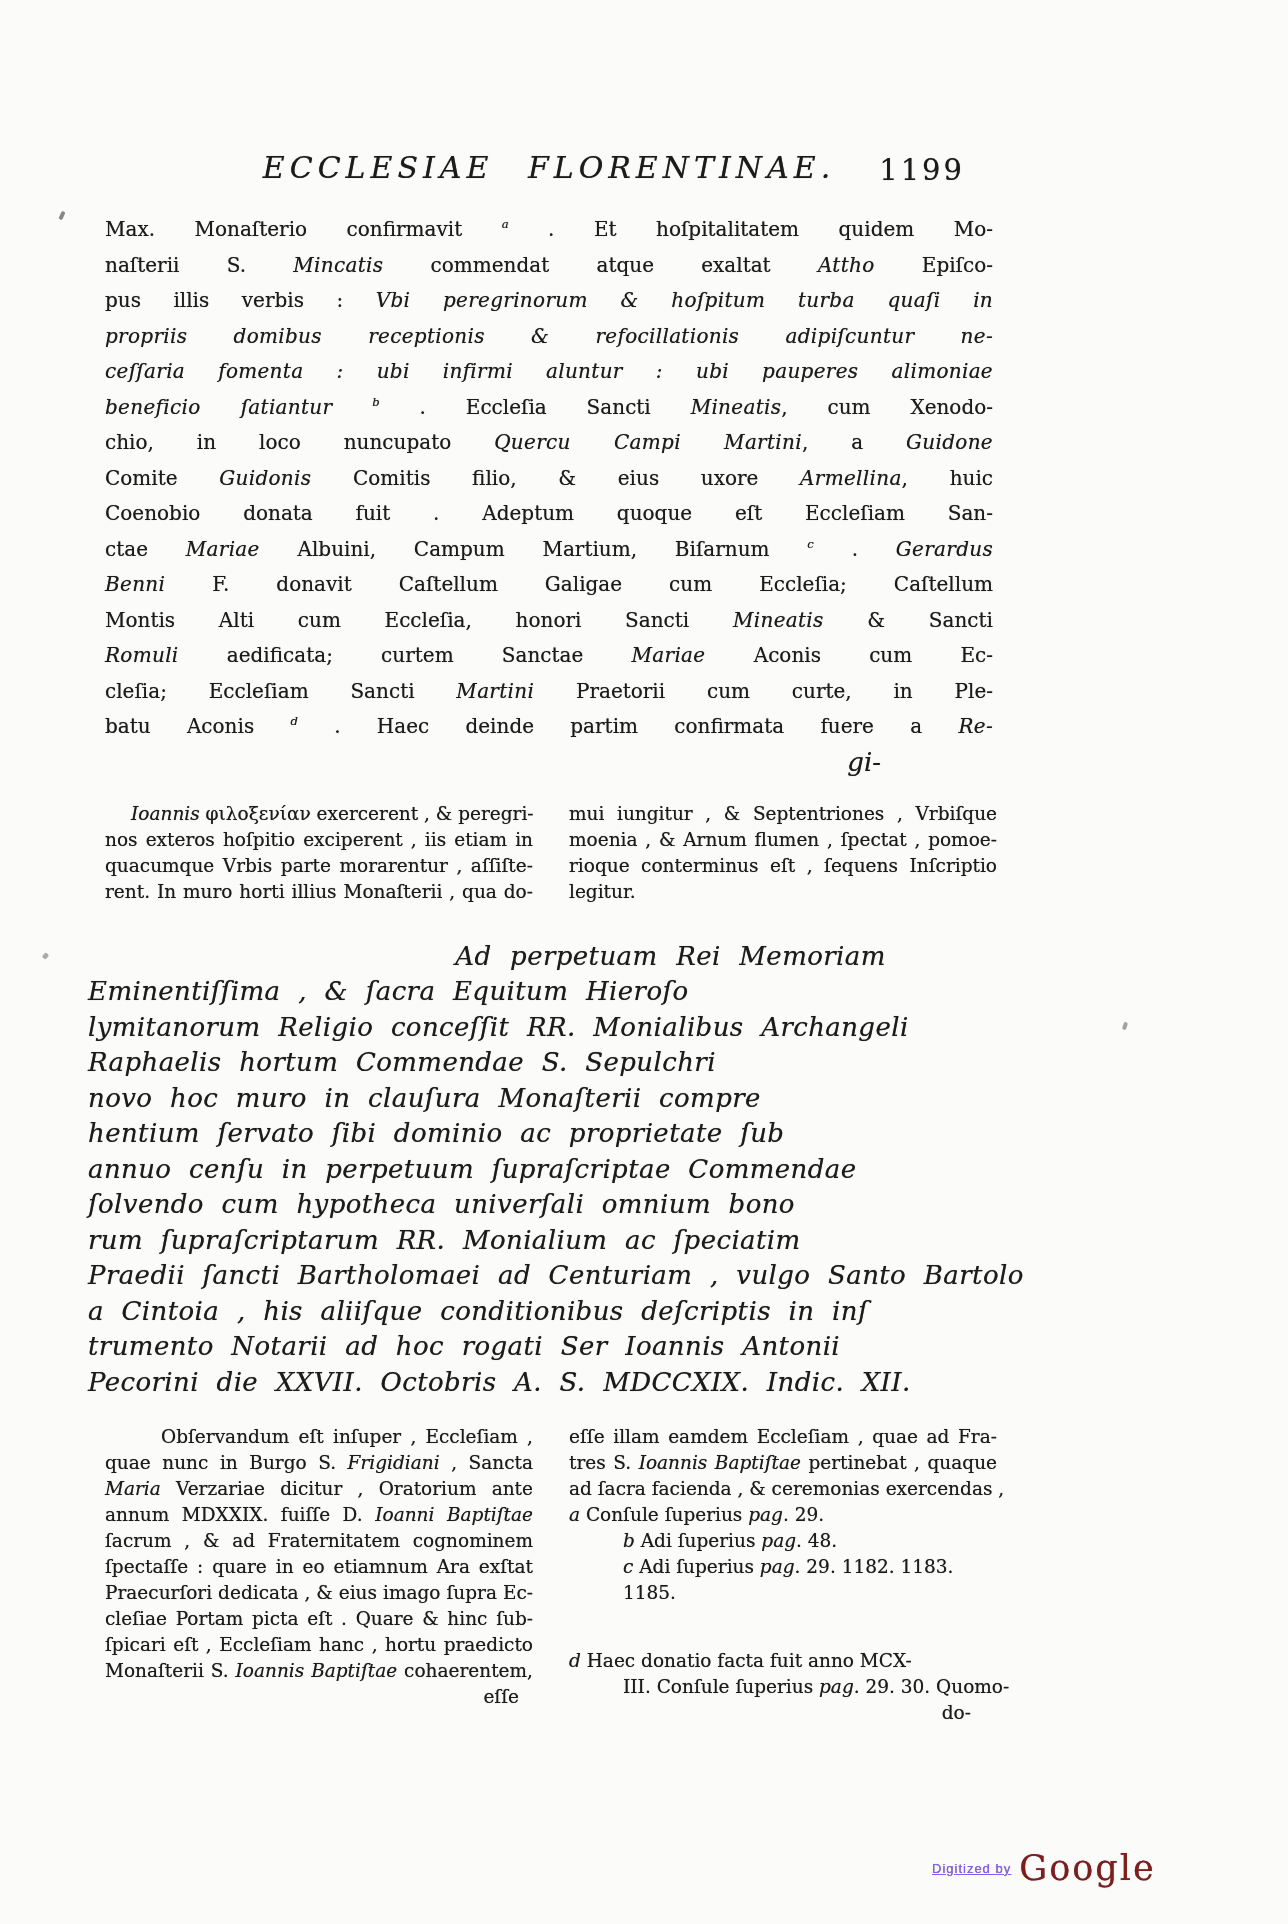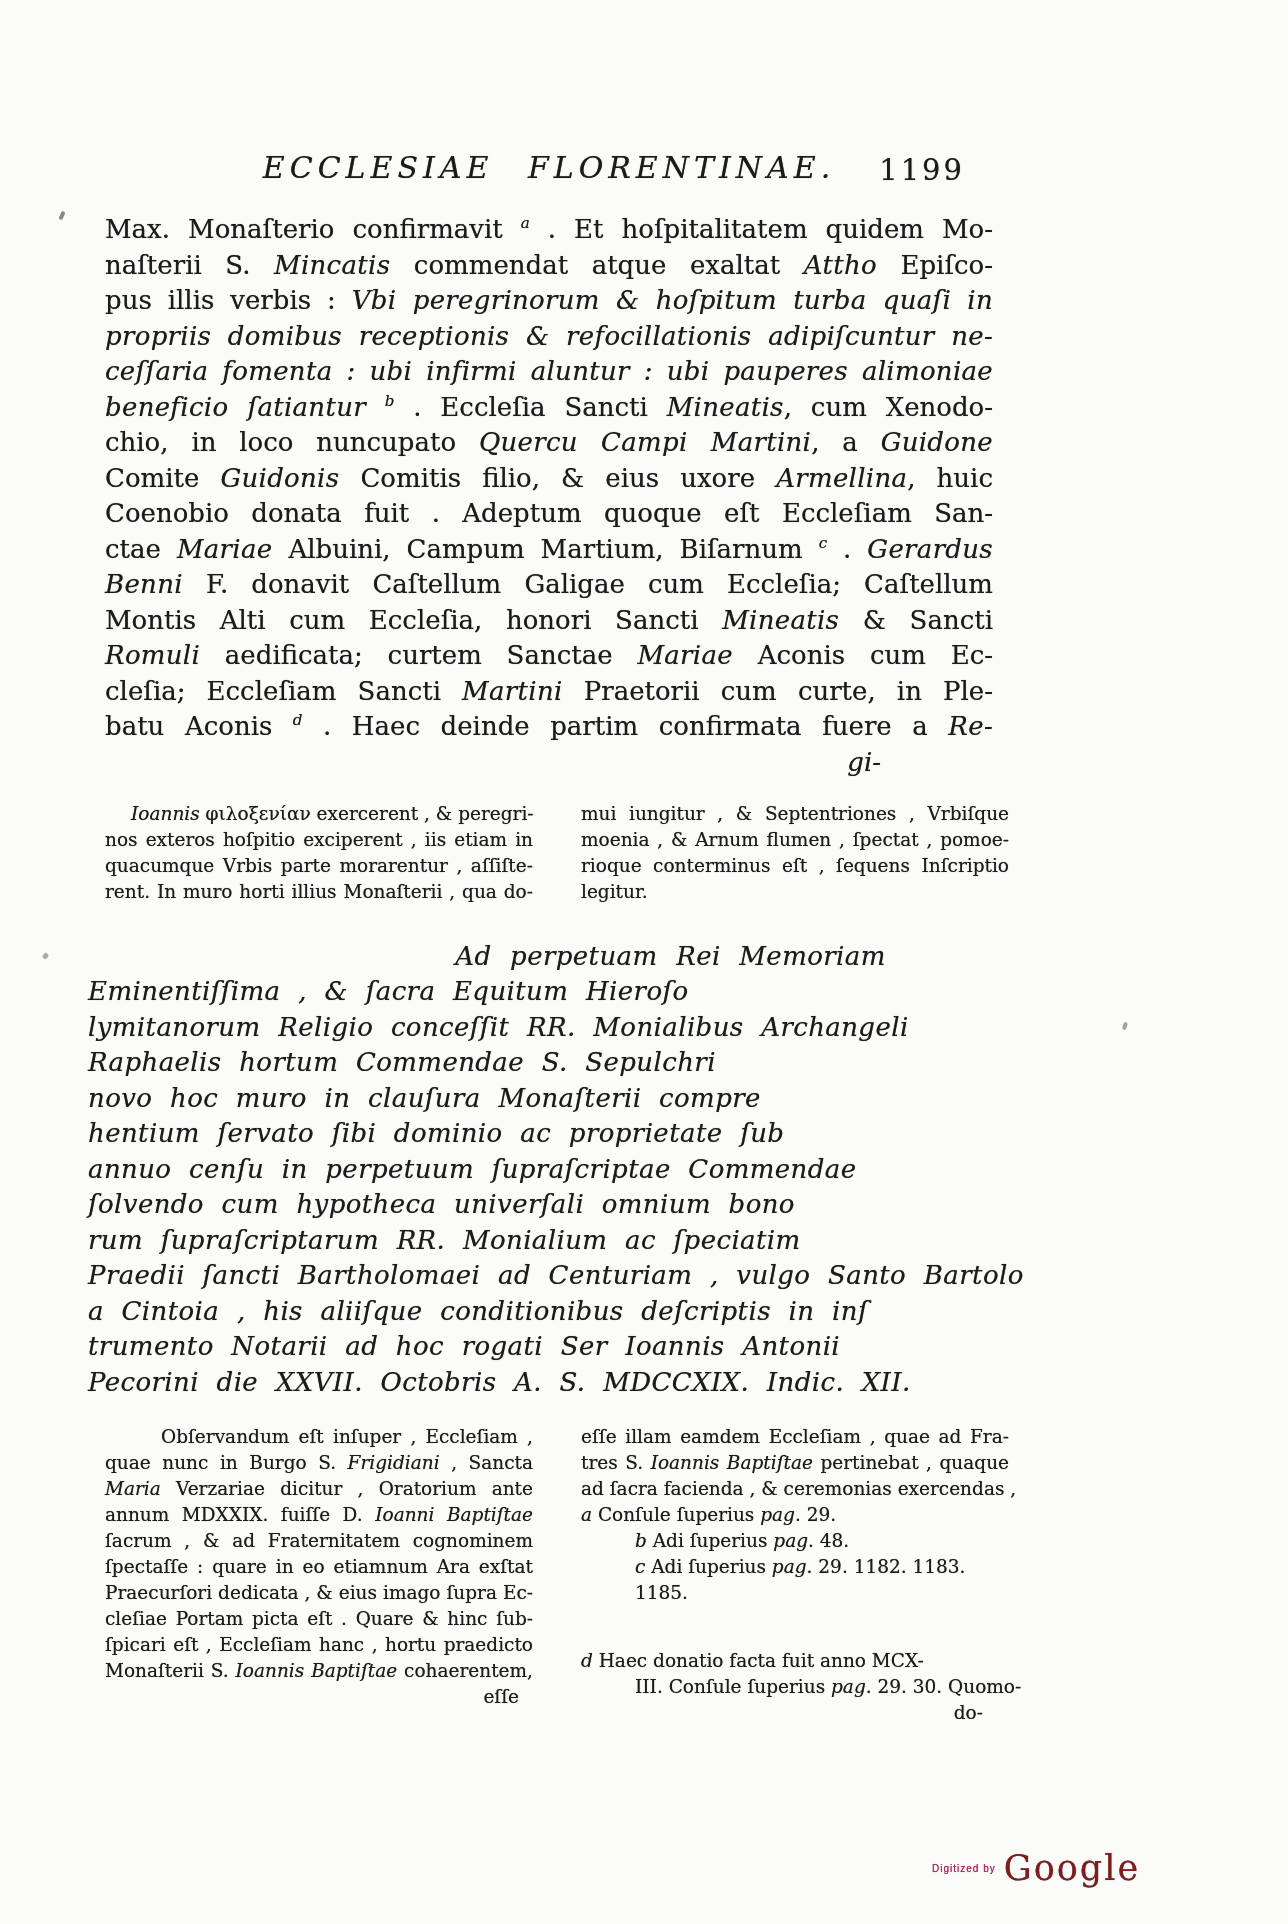--- a/index.html
+++ b/index.html
@@ -16,33 +16,33 @@
   .header{position:absolute;left:105px;top:150px;width:888px;height:44px;}
   .running-title{
     text-align:center;font-style:italic;font-size:30px;
     letter-spacing:5px;word-spacing:20px;white-space:nowrap;
   }
   .page-number{position:absolute;right:28px;top:3px;font-size:29px;letter-spacing:3px;}
 
   
   .main-text{position:absolute;left:105px;top:212px;width:888px;}
   .t-line{
-    font-size:26px;line-height:35.5px;white-space:nowrap;
+    font-size:20px;line-height:35.5px;white-space:nowrap;
     text-align:justify;text-align-last:justify;text-justify:inter-word;
   }
   .t-line i{letter-spacing:.3px;}
   .t-line sup{font-size:58%;font-style:italic;line-height:0;}
   .catchword-main{
     position:absolute;left:103px;top:747px;width:888px;
     font-size:26px;font-style:italic;text-align:right;padding-right:110px;
     box-sizing:border-box;
   }
 
   
-  .fn{position:absolute;left:105px;width:900px;display:flex;gap:48px;}
+  .fn{position:absolute;left:105px;width:900px;display:flex;gap:36px;}
   .fn-top{top:801px;}
   .fn-bottom{top:1424px;}
   .fn-col{width:428px;flex:0 0 428px;}
   .fn-line{
     font-size:18.5px;line-height:26px;white-space:nowrap;
     text-align:justify;text-align-last:justify;text-justify:inter-word;
   }
   .fn-top-left .fn-line:first-child{text-indent:26px;}
   .fn-top-right .fn-line:last-child{text-align-last:left;}
   .fn-bot-left .fn-line:first-child{text-indent:56px;}
@@ -67,21 +67,21 @@
     white-space:nowrap;
   }
 
   
   .watermark{
     position:absolute;left:932px;top:1848px;display:flex;align-items:center;gap:8px;
     user-select:none;
   }
   .wm-prefix{
     font-family:"Liberation Sans","DejaVu Sans",sans-serif;
-    font-size:10px;color:#be185d;letter-spacing:1px;
+    font-size:13px;color:#8b5cf6;letter-spacing:1px;text-decoration:underline;
   }
   .wm-brand{
     font-family:"DejaVu Serif","Liberation Serif",serif;
     font-size:35px;color:#7f1d1d;letter-spacing:2px;
   }
 
   
   .speck{position:absolute;background:#4a4a4a;border-radius:2px;}
   .speck-1{left:60px;top:211px;width:4px;height:9px;transform:rotate(24deg);opacity:.65;}
   .speck-2{left:43px;top:953px;width:5px;height:6px;transform:rotate(40deg);opacity:.45;}

